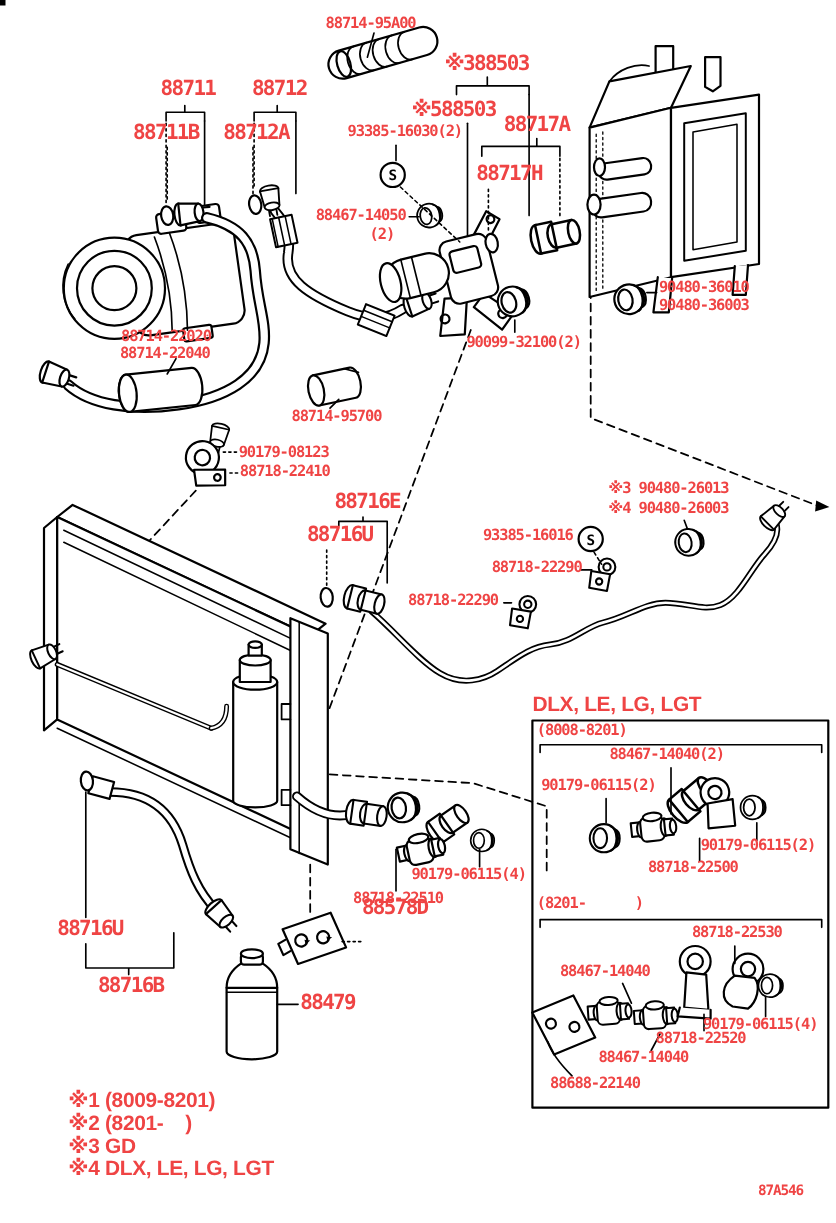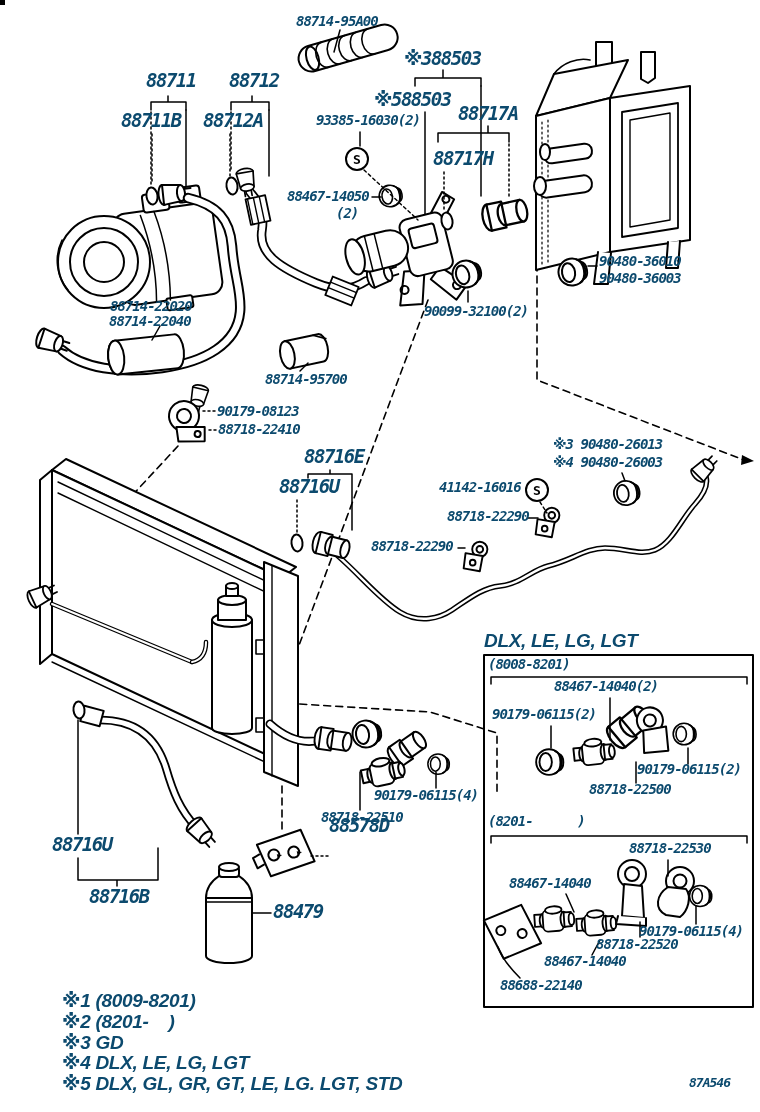--- a/index.html
+++ b/index.html
@@ -1,20 +1,20 @@
 <!DOCTYPE html>
 <html><head>
 <meta charset="utf-8">
 <style>
   html,body{margin:0;padding:0;background:#fff;}
   .page{position:relative;width:760px;height:1112px;background:#fff;overflow:hidden;
         font-family:"DejaVu Sans Mono","DejaVu Sans",monospace;}
   svg{position:absolute;left:0;top:0;}
-  .lbl{position:absolute;color:#0c4a6e;font-weight:bold;font-size:14px;letter-spacing:-1px;
-       white-space:pre;line-height:1;z-index:5;font-style:italic;}
+  .lbl{position:absolute;color:#ef4444;font-weight:bold;font-size:14px;letter-spacing:-1px;
+       white-space:pre;line-height:1;z-index:5;}
   .lg{font-size:19px;letter-spacing:-1.5px;}
   .cd{font-size:13px;}
   .ft{font-family:"Liberation Sans","DejaVu Sans",sans-serif;font-size:19px;
       letter-spacing:-0.3px;font-weight:bold;}
 </style>
 </head>
 <body>
 
 <div class="page">
 
@@ -356,21 +356,21 @@
 <div class="lbl" style="left:110px;top:299px">88714-22020</div>
 <div class="lbl" style="left:109px;top:314px">88714-22040</div>
 <div class="lbl" style="left:424px;top:304px">90099-32100(2)</div>
 <div class="lbl" style="left:265px;top:372px">88714-95700</div>
 <div class="lbl" style="left:217px;top:404px">90179-08123</div>
 <div class="lbl" style="left:218px;top:422px">88718-22410</div>
 <div class="lbl" style="left:553px;top:437px">※3 90480-26013</div>
 <div class="lbl" style="left:553px;top:455px">※4 90480-26003</div>
 <div class="lbl lg" style="left:304px;top:447px">88716E</div>
 <div class="lbl lg" style="left:279px;top:477px">88716U</div>
-<div class="lbl" style="left:439px;top:480px">41142-16016</div>
+<div class="lbl" style="left:439px;top:480px">93385-16016</div>
 <div class="lbl" style="left:447px;top:509px">88718-22290</div>
 <div class="lbl" style="left:371px;top:539px">88718-22290</div>
 <div class="lbl" style="left:374px;top:788px">90179-06115(4)</div>
 <div class="lbl" style="left:321px;top:810px">88718-22510</div>
 <div class="lbl lg" style="left:52px;top:835px">88716U</div>
 <div class="lbl lg" style="left:89px;top:887px">88716B</div>
 <div class="lbl lg" style="left:329px;top:816px">88578D</div>
 <div class="lbl lg" style="left:273px;top:902px">88479</div>
 
 <div class="lbl ft" style="left:484px;top:631px">DLX, LE, LG, LGT</div>
@@ -384,17 +384,16 @@
 <div class="lbl" style="left:509px;top:876px">88467-14040</div>
 <div class="lbl" style="left:639px;top:924px">90179-06115(4)</div>
 <div class="lbl" style="left:596px;top:937px">88718-22520</div>
 <div class="lbl" style="left:544px;top:954px">88467-14040</div>
 <div class="lbl" style="left:500px;top:978px">88688-22140</div>
 
 <div class="lbl ft" style="left:62px;top:991px">※1 (8009-8201)</div>
 <div class="lbl ft" style="left:62px;top:1012px">※2 (8201-    )</div>
 <div class="lbl ft" style="left:62px;top:1033px">※3 GD</div>
 <div class="lbl ft" style="left:62px;top:1053px">※4 DLX, LE, LG, LGT</div>
-<div class="lbl ft" style="left:62px;top:1074px">※5 DLX, GL, GR, GT, LE, LG. LGT, STD</div>
 
 <div class="lbl cd" style="left:689px;top:1076px">87A546</div>
 
 </div>
 
 </body></html>

